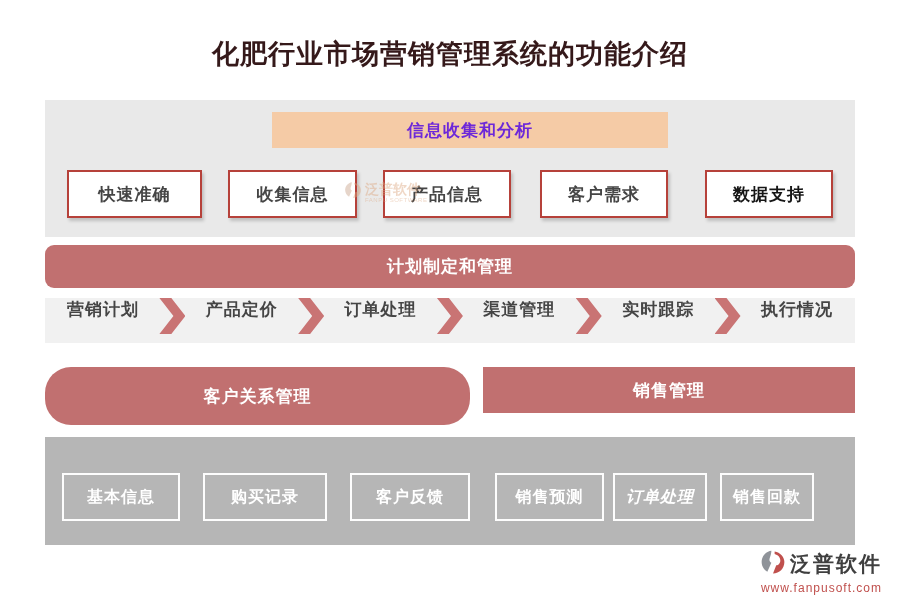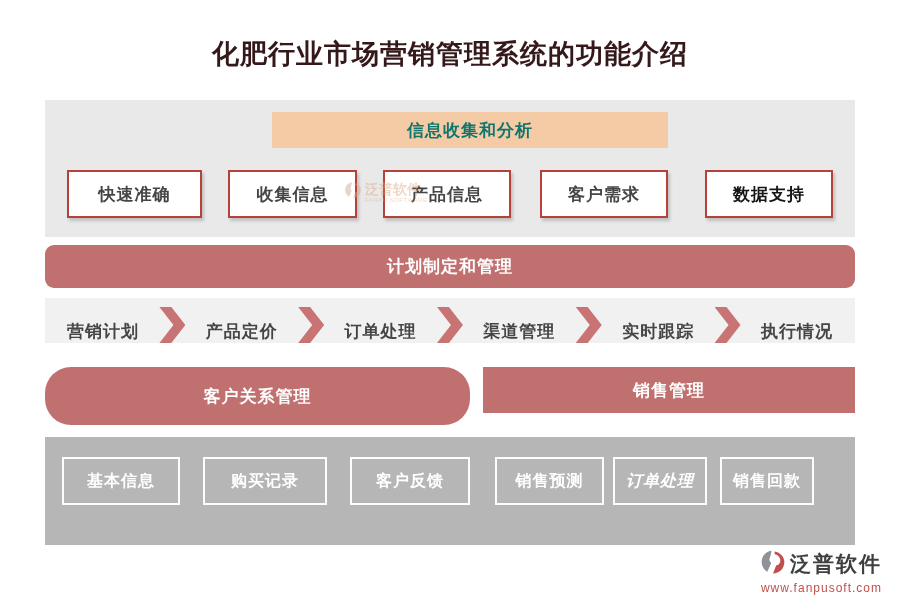--- a/index.html
+++ b/index.html
@@ -16,21 +16,21 @@
     letter-spacing:1px;
   }
 
   
   .panel-top{
     position:absolute;left:45px;top:100px;width:810px;height:137px;
     background:#e9e9e9;
   }
   .orange-header{
     position:absolute;left:227px;top:12px;width:396px;height:36px;
-    background:#f5cba6;color:#0f766e;font-size:17px;font-weight:bold;
+    background:#f5cba6;color:#6d28d9;font-size:17px;font-weight:bold;
     display:flex;align-items:center;justify-content:center;letter-spacing:1px;
   }
   .rbox{
     position:absolute;top:70px;height:44px;background:#ffffff;
     border:2px solid #b6413a;box-shadow:2px 3px 3px rgba(0,0,0,0.18);
     display:flex;align-items:center;justify-content:center;
     font-size:17px;font-weight:bold;color:#454545;letter-spacing:1px;
   }
   .rbox.b1{left:22px;width:131px;}
   .rbox.b2{left:183px;width:125px;}
@@ -40,21 +40,21 @@
 
   
   .bar-plan{
     position:absolute;left:45px;top:245px;width:810px;height:43px;
     background:#c17070;border-radius:9px;color:#ffffff;
     font-size:17px;font-weight:bold;letter-spacing:1px;
     display:flex;align-items:center;justify-content:center;
   }
   .chevron-strip{
     position:absolute;left:45px;top:298px;width:810px;height:45px;
-    background:#f1f1f1;display:flex;align-items:flex-end;
+    background:#f1f1f1;display:flex;align-items:flex-start;
     justify-content:space-between;padding:0 22px;box-sizing:border-box;
   }
   .step-label{
     font-size:17px;font-weight:bold;color:#454545;letter-spacing:1px;
     white-space:nowrap;
   }
   .chev{
     width:26px;height:36px;background:#c97474;flex:0 0 auto;
     clip-path:polygon(0 0,46% 0,100% 50%,46% 100%,0 100%,54% 50%);
   }
@@ -68,21 +68,21 @@
   .bar-sales{
     position:absolute;left:483px;top:367px;width:372px;height:46px;
     background:#c17070;color:#ffffff;font-size:17px;font-weight:bold;
     display:flex;align-items:center;justify-content:center;letter-spacing:1px;
   }
   .panel-bottom{
     position:absolute;left:45px;top:437px;width:810px;height:108px;
     background:#b6b6b6;
   }
   .wbox{
-    position:absolute;top:20px;height:44px;border:2px solid #fdfdfd;
+    position:absolute;top:36px;height:44px;border:2px solid #fdfdfd;
     display:flex;align-items:center;justify-content:center;
     font-size:16px;font-weight:bold;color:#ffffff;letter-spacing:1px;
   }
   .wbox.w1{left:17px;width:114px;}
   .wbox.w2{left:158px;width:120px;}
   .wbox.w3{left:305px;width:116px;}
   .wbox.w4{left:450px;width:105px;}
   .wbox.w5{left:568px;width:90px;font-style:italic;}
   .wbox.w6{left:675px;width:90px;}
 

